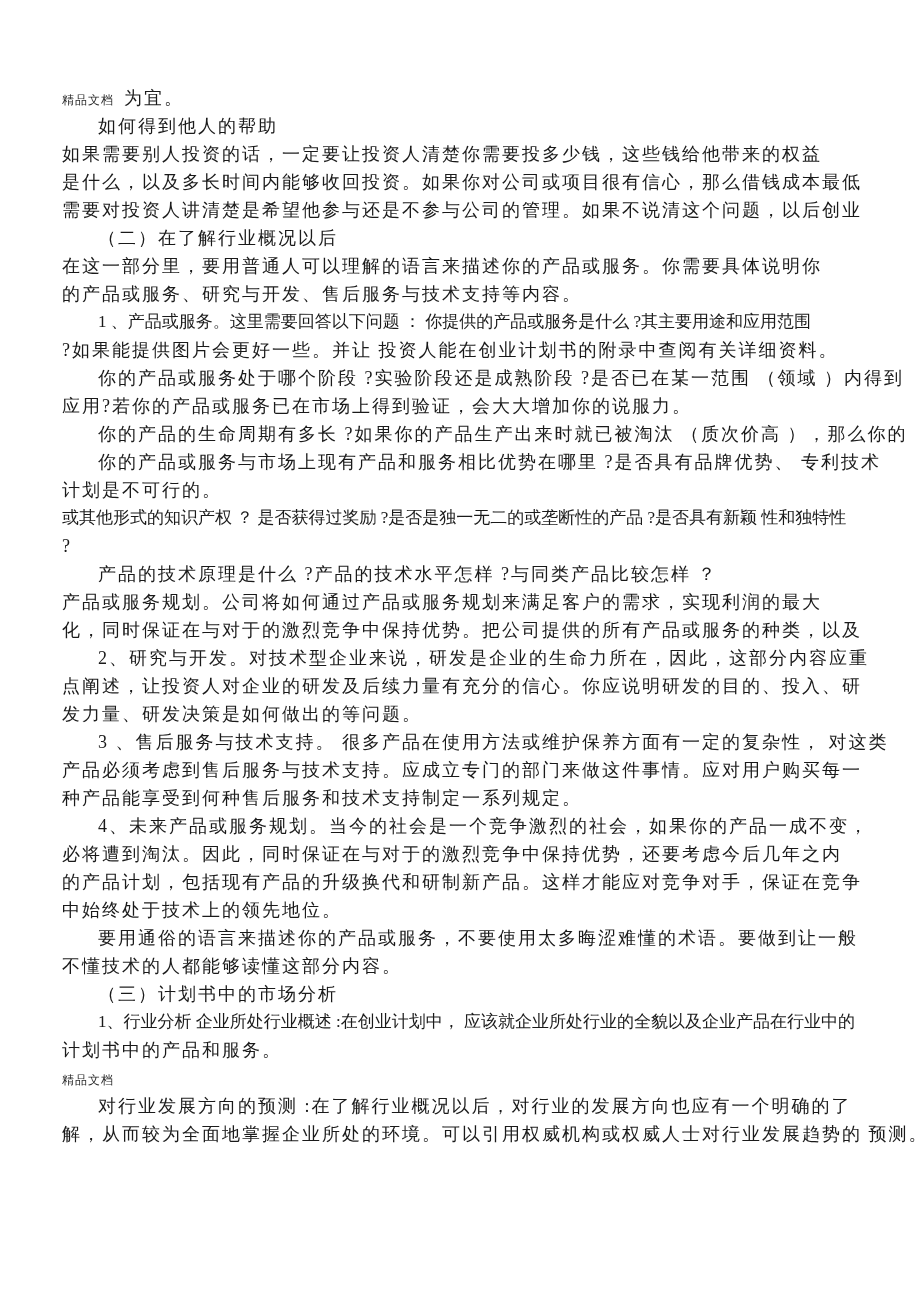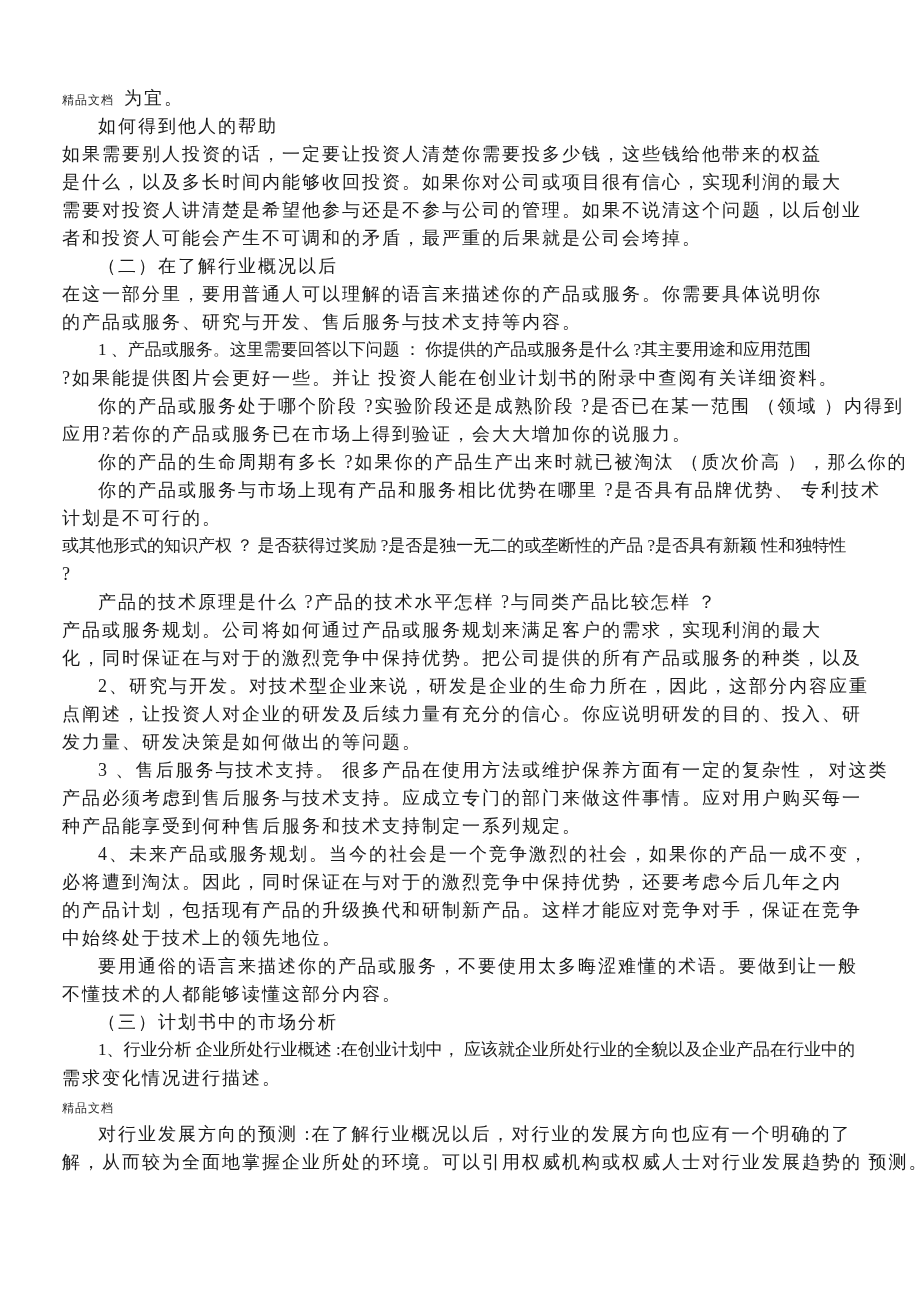--- a/index.html
+++ b/index.html
@@ -39,23 +39,22 @@
   .prefix-gap { margin-right: 10px; }
 </style>
 </head>
 <body>
 
 <div class="page">
   <div class="content" id="text-lines">
       <div class="line"><span class="small-text prefix-gap">精品文档</span><span>为宜。</span></div>
       <div class="line indent">如何得到他人的帮助</div>
       <div class="line">如果需要别人投资的话，一定要让投资人清楚你需要投多少钱，这些钱给他带来的权益</div>
-      <div class="line">是什么，以及多长时间内能够收回投资。如果你对公司或项目很有信心，实现利润的最大</div>
+      <div class="line">是什么，以及多长时间内能够收回投资。如果你对公司或项目很有信心，那么借钱成本最低</div>
       <div class="line">需要对投资人讲清楚是希望他参与还是不参与公司的管理。如果不说清这个问题，以后创业</div>
-      <div class="line">者和投资人可能会产生不可调和的矛盾，最严重的后果就是公司会垮掉。</div>
       <div class="line indent">（二）在了解行业概况以后</div>
       <div class="line">在这一部分里，要用普通人可以理解的语言来描述你的产品或服务。你需要具体说明你</div>
       <div class="line">的产品或服务、研究与开发、售后服务与技术支持等内容。</div>
       <div class="line indent tight">1 、产品或服务。这里需要回答以下问题 ： 你提供的产品或服务是什么 ?其主要用途和应用范围</div>
       <div class="line">?如果能提供图片会更好一些。并让 投资人能在创业计划书的附录中查阅有关详细资料。</div>
       <div class="line indent">你的产品或服务处于哪个阶段 ?实验阶段还是成熟阶段 ?是否已在某一范围 （领域 ）内得到</div>
       <div class="line">应用?若你的产品或服务已在市场上得到验证，会大大增加你的说服力。</div>
       <div class="line indent">你的产品的生命周期有多长 ?如果你的产品生产出来时就已被淘汰 （质次价高 ），那么你的</div>
       <div class="line indent">你的产品或服务与市场上现有产品和服务相比优势在哪里 ?是否具有品牌优势、 专利技术</div>
       <div class="line">计划是不可行的。</div>
@@ -71,18 +70,18 @@
       <div class="line">产品必须考虑到售后服务与技术支持。应成立专门的部门来做这件事情。应对用户购买每一</div>
       <div class="line">种产品能享受到何种售后服务和技术支持制定一系列规定。</div>
       <div class="line indent">4、未来产品或服务规划。当今的社会是一个竞争激烈的社会，如果你的产品一成不变，</div>
       <div class="line">必将遭到淘汰。因此，同时保证在与对于的激烈竞争中保持优势，还要考虑今后几年之内</div>
       <div class="line">的产品计划，包括现有产品的升级换代和研制新产品。这样才能应对竞争对手，保证在竞争</div>
       <div class="line">中始终处于技术上的领先地位。</div>
       <div class="line indent">要用通俗的语言来描述你的产品或服务，不要使用太多晦涩难懂的术语。要做到让一般</div>
       <div class="line">不懂技术的人都能够读懂这部分内容。</div>
       <div class="line indent">（三）计划书中的市场分析</div>
       <div class="line indent tight">1、行业分析 企业所处行业概述 :在创业计划中， 应该就企业所处行业的全貌以及企业产品在行业中的</div>
-      <div class="line">需求变化情况进行描述。</div>
+      <div class="line">计划书中的产品和服务。</div>
       <div class="line"><span class="small-text">精品文档</span></div>
       <div class="line indent">对行业发展方向的预测 :在了解行业概况以后，对行业的发展方向也应有一个明确的了</div>
       <div class="line">解，从而较为全面地掌握企业所处的环境。可以引用权威机构或权威人士对行业发展趋势的 预测。</div>
     </div>
 </div>
 
 </body></html>

